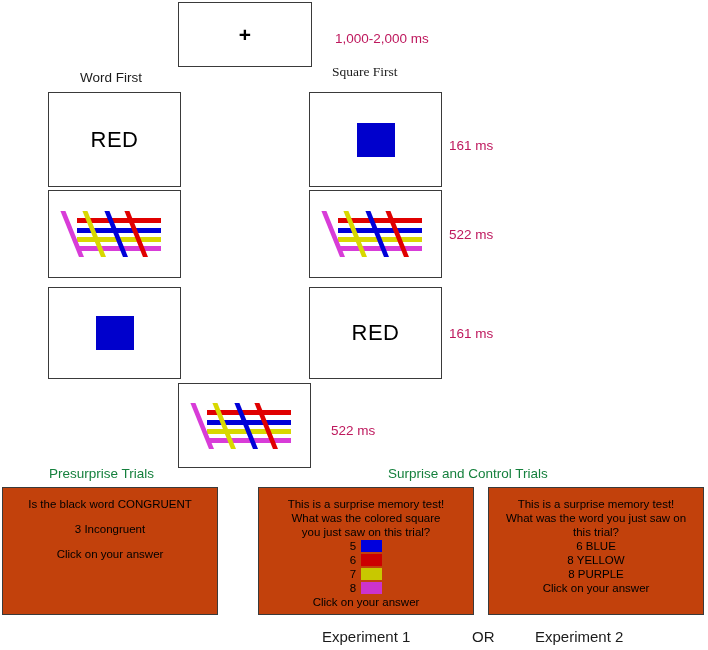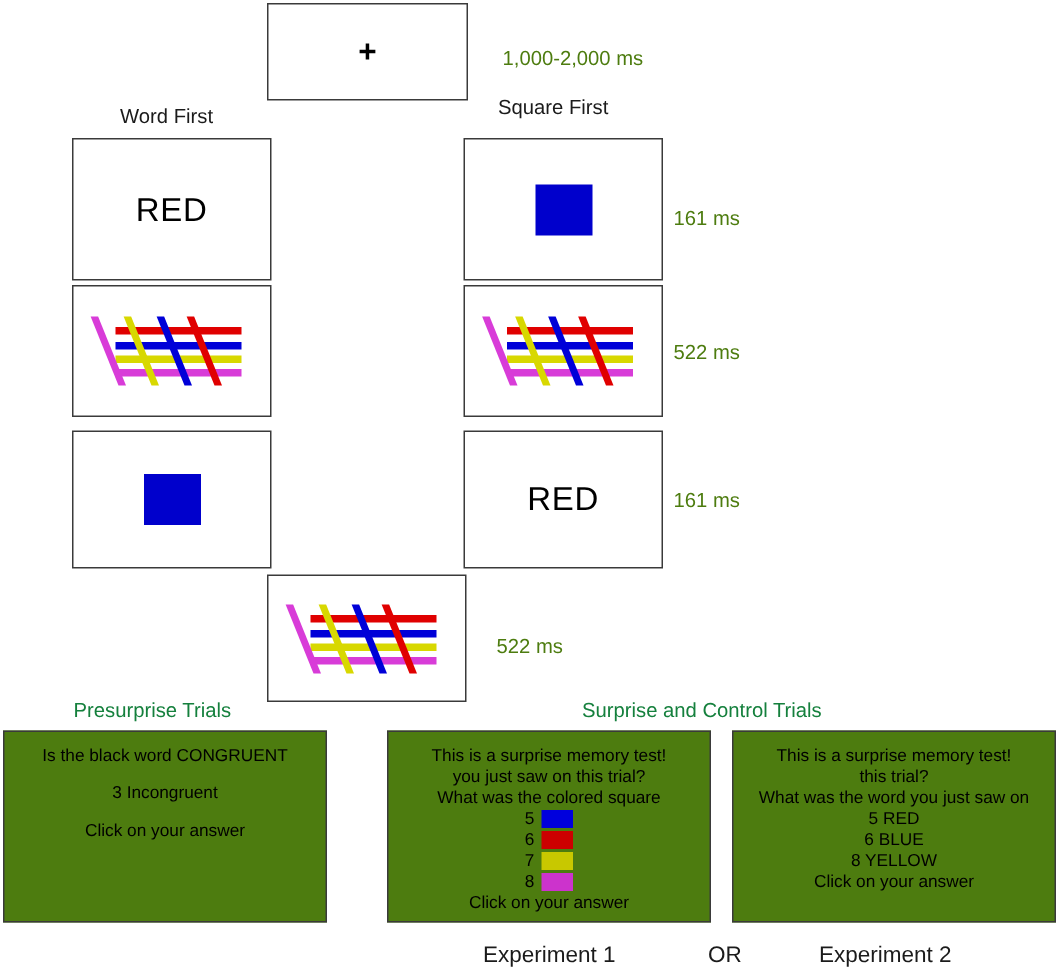--- a/index.html
+++ b/index.html
@@ -36,40 +36,40 @@
     line-height: 1;
     color: #000000;
   }
   .colorsquare {
     width: 38px;
     height: 34px;
   }
   .timing {
     position: absolute;
     font-size: 13.5px;
-    color: #4d7c0f;
+    color: #be185d;
     white-space: nowrap;
   }
   .collabel {
     position: absolute;
     font-size: 13.5px;
     color: #1b1b1b;
     white-space: nowrap;
   }
   .sectionlabel {
     position: absolute;
     font-size: 13.5px;
     color: #15803d;
     white-space: nowrap;
   }
   .panel {
     position: absolute;
     box-sizing: border-box;
     border: 1.5px solid #3a3a3a;
-    background: #4d7c0f;
+    background: #c2410c;
     text-align: center;
     font-size: 11.5px;
     line-height: 14px;
     color: #000000;
     padding-top: 9px;
   }
   .panel .ln { display: block; white-space: nowrap; }
   .panel .spacer { display: block; height: 11px; }
   .opt-row {
     display: flex;
@@ -112,21 +112,21 @@
 </style>
 </head>
 <body>
 
 <div class="stage" style="left:178px; top:2px; width:134px; height:65px;">
   <span class="fixation">+</span>
 </div>
 <div class="timing" style="left:335px; top:31px;">1,000-2,000 ms</div>
 
 <div class="collabel" style="left:80px; top:70px;">Word First</div>
-<div class="collabel" style="left:332px; top:64px;">Square First</div>
+<div class="collabel" style="left:332px; top:64px;font-family:Liberation Serif, serif;">Square First</div>
 
 <div class="stage" style="left:48px; top:92px; width:133px; height:95px;">
   <span class="word">RED</span>
 </div>
 
 <div class="stage" style="left:48px; top:190px; width:133px; height:88px;">
   <div class="mask">
     <div class="hbar" style="top:7px;  background:#E00000;"></div>
     <div class="hbar" style="top:17px; background:#0000D8;"></div>
     <div class="hbar" style="top:26px; background:#D8D800;"></div>
@@ -187,22 +187,22 @@
 <div class="panel" style="left:2px; top:487px; width:216px; height:128px;">
   <span class="ln">Is the black word CONGRUENT</span>
   <span class="spacer"></span>
   <span class="ln">3 Incongruent</span>
   <span class="spacer"></span>
   <span class="ln">Click on your answer</span>
 </div>
 
 <div class="panel" style="left:258px; top:487px; width:216px; height:128px;">
   <span class="ln">This is a surprise memory test!</span>
+  <span class="ln">What was the colored square</span>
   <span class="ln">you just saw on this trial?</span>
-  <span class="ln">What was the colored square</span>
   <div class="opt-row">
     <span class="num">5</span>
     <span class="swatch" style="background:#0000DD;"></span>
   </div>
   <div class="opt-row">
     <span class="num">6</span>
     <span class="swatch" style="background:#CC0000;"></span>
   </div>
   <div class="opt-row">
     <span class="num">7</span>
@@ -210,23 +210,23 @@
   </div>
   <div class="opt-row">
     <span class="num">8</span>
     <span class="swatch" style="background:#CC33CC;"></span>
   </div>
   <span class="ln">Click on your answer</span>
 </div>
 
 <div class="panel" style="left:488px; top:487px; width:216px; height:128px;">
   <span class="ln">This is a surprise memory test!</span>
+  <span class="ln">What was the word you just saw on</span>
   <span class="ln">this trial?</span>
-  <span class="ln">What was the word you just saw on</span>
-  <span class="ln">5 RED</span>
   <span class="ln">6 BLUE</span>
   <span class="ln">8 YELLOW</span>
+  <span class="ln">8 PURPLE</span>
   <span class="ln">Click on your answer</span>
 </div>
 
 <div class="exp-label" style="left:322px; top:628px;">Experiment 1</div>
 <div class="exp-label" style="left:472px; top:628px;">OR</div>
-<div class="exp-label" style="left:546px; top:628px;">Experiment 2</div>
+<div class="exp-label" style="left:535px; top:628px;">Experiment 2</div>
 
 </body></html>

